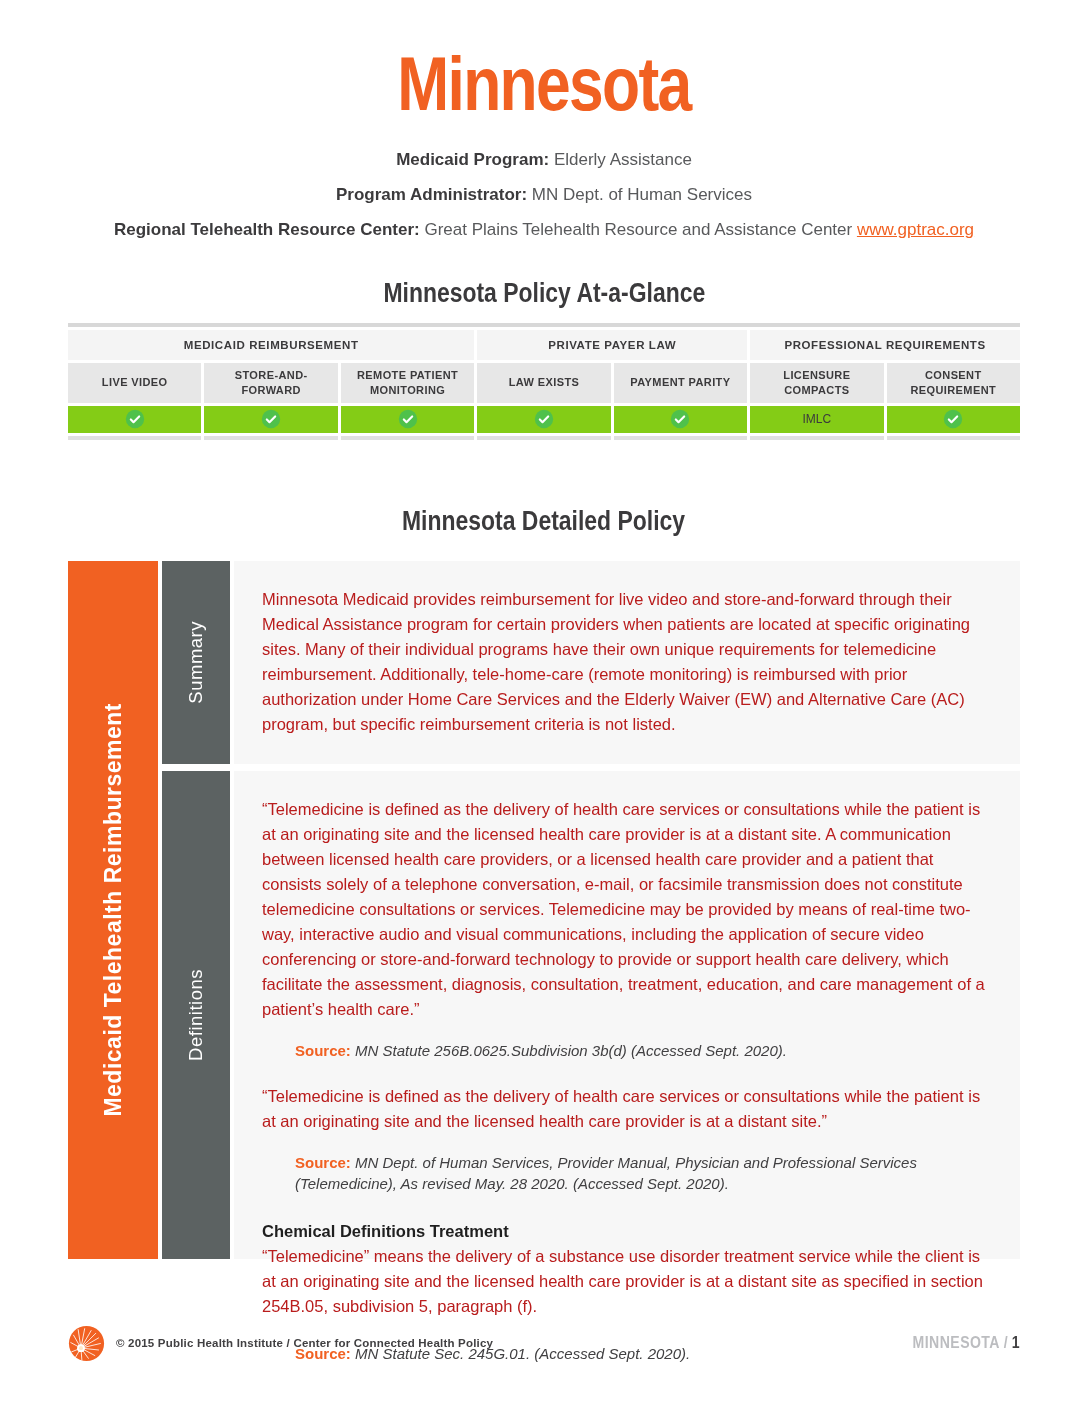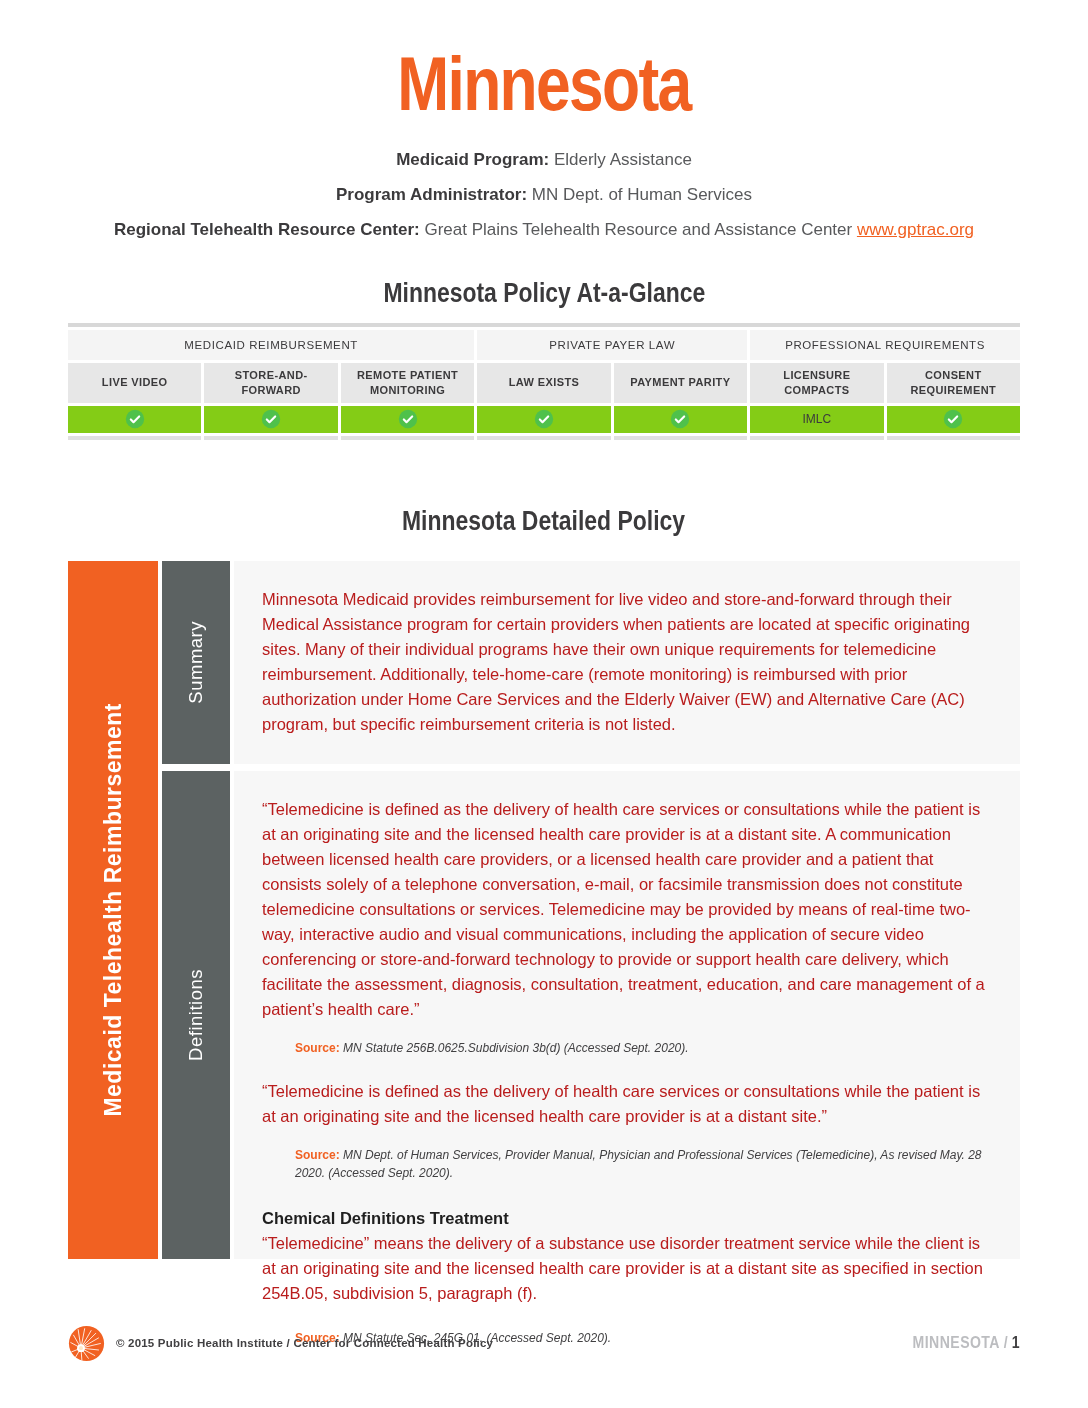--- a/index.html
+++ b/index.html
@@ -24,21 +24,21 @@
   
   .section-heading-wrap{text-align:center;}
   .section-heading{
     display:inline-block;font-size:27px;font-weight:bold;color:#3b3a3c;
     transform:scaleX(0.85);transform-origin:center;letter-spacing:0px;
   }
   .glance-wrap{margin-top:14px;}
   .table-top-border{height:4px;background:#d8d8d8;margin-bottom:3px;}
   .glance-table{display:grid;grid-template-columns:repeat(7,1fr);gap:3px;}
   .cell{display:flex;align-items:center;justify-content:center;text-align:center;}
-  .group-cell{background:#f4f4f4;height:30px;font-size:11.5px;font-weight:normal;
+  .group-cell{background:#f4f4f4;height:30px;font-size:11.5px;font-weight:bold;
     color:#3b3a3c;letter-spacing:.6px;}
   .gspan3{grid-column:span 3;}
   .gspan2{grid-column:span 2;}
   .sub-cell{background:#e7e7e7;height:40px;font-size:11px;font-weight:bold;
     color:#3b3a3c;letter-spacing:.4px;line-height:1.35;padding:0 8px;}
   .val-cell{background:#84cc16;height:27px;font-size:12px;color:#3b3a3c;}
   .border-cell{background:#e0e0e0;height:4px;}
   .check-icon{width:20px;height:20px;display:block;}
 
   
@@ -57,21 +57,21 @@
     writing-mode:vertical-rl;transform:rotate(180deg);
     color:#fff;font-size:23px;font-weight:bold;letter-spacing:.5px;white-space:nowrap;
   }
   .tab-bar{background:#5c6262;display:flex;align-items:center;justify-content:center;}
   .tab-bar .vlabel{
     writing-mode:vertical-rl;transform:rotate(180deg);
     color:#fff;font-size:18.5px;font-weight:400;letter-spacing:.5px;white-space:nowrap;
   }
   .content-cell{background:#f7f7f7;padding:26px 34px 20px 28px;}
   .body-text{font-size:16.5px;line-height:25px;color:#b91c1c;margin:0;}
-  .source-line{margin:18px 0 0 33px;font-size:12px;line-height:1.45;color:#414042;}
+  .source-line{margin:18px 0 0 33px;font-size:15px;line-height:1.45;color:#414042;}
   .source-label{color:#F16122;font-weight:bold;font-style:normal;}
   .source-text{font-style:italic;}
   .def-p{margin-top:22px;}
   .sub-heading{font-size:16.5px;font-weight:bold;color:#1f1f1f;margin:24px 0 0 0;line-height:25px;}
   .p-tight{margin-top:0;}
 
   
   .footer{
     margin-top:66px;display:flex;align-items:center;justify-content:space-between;
   }

